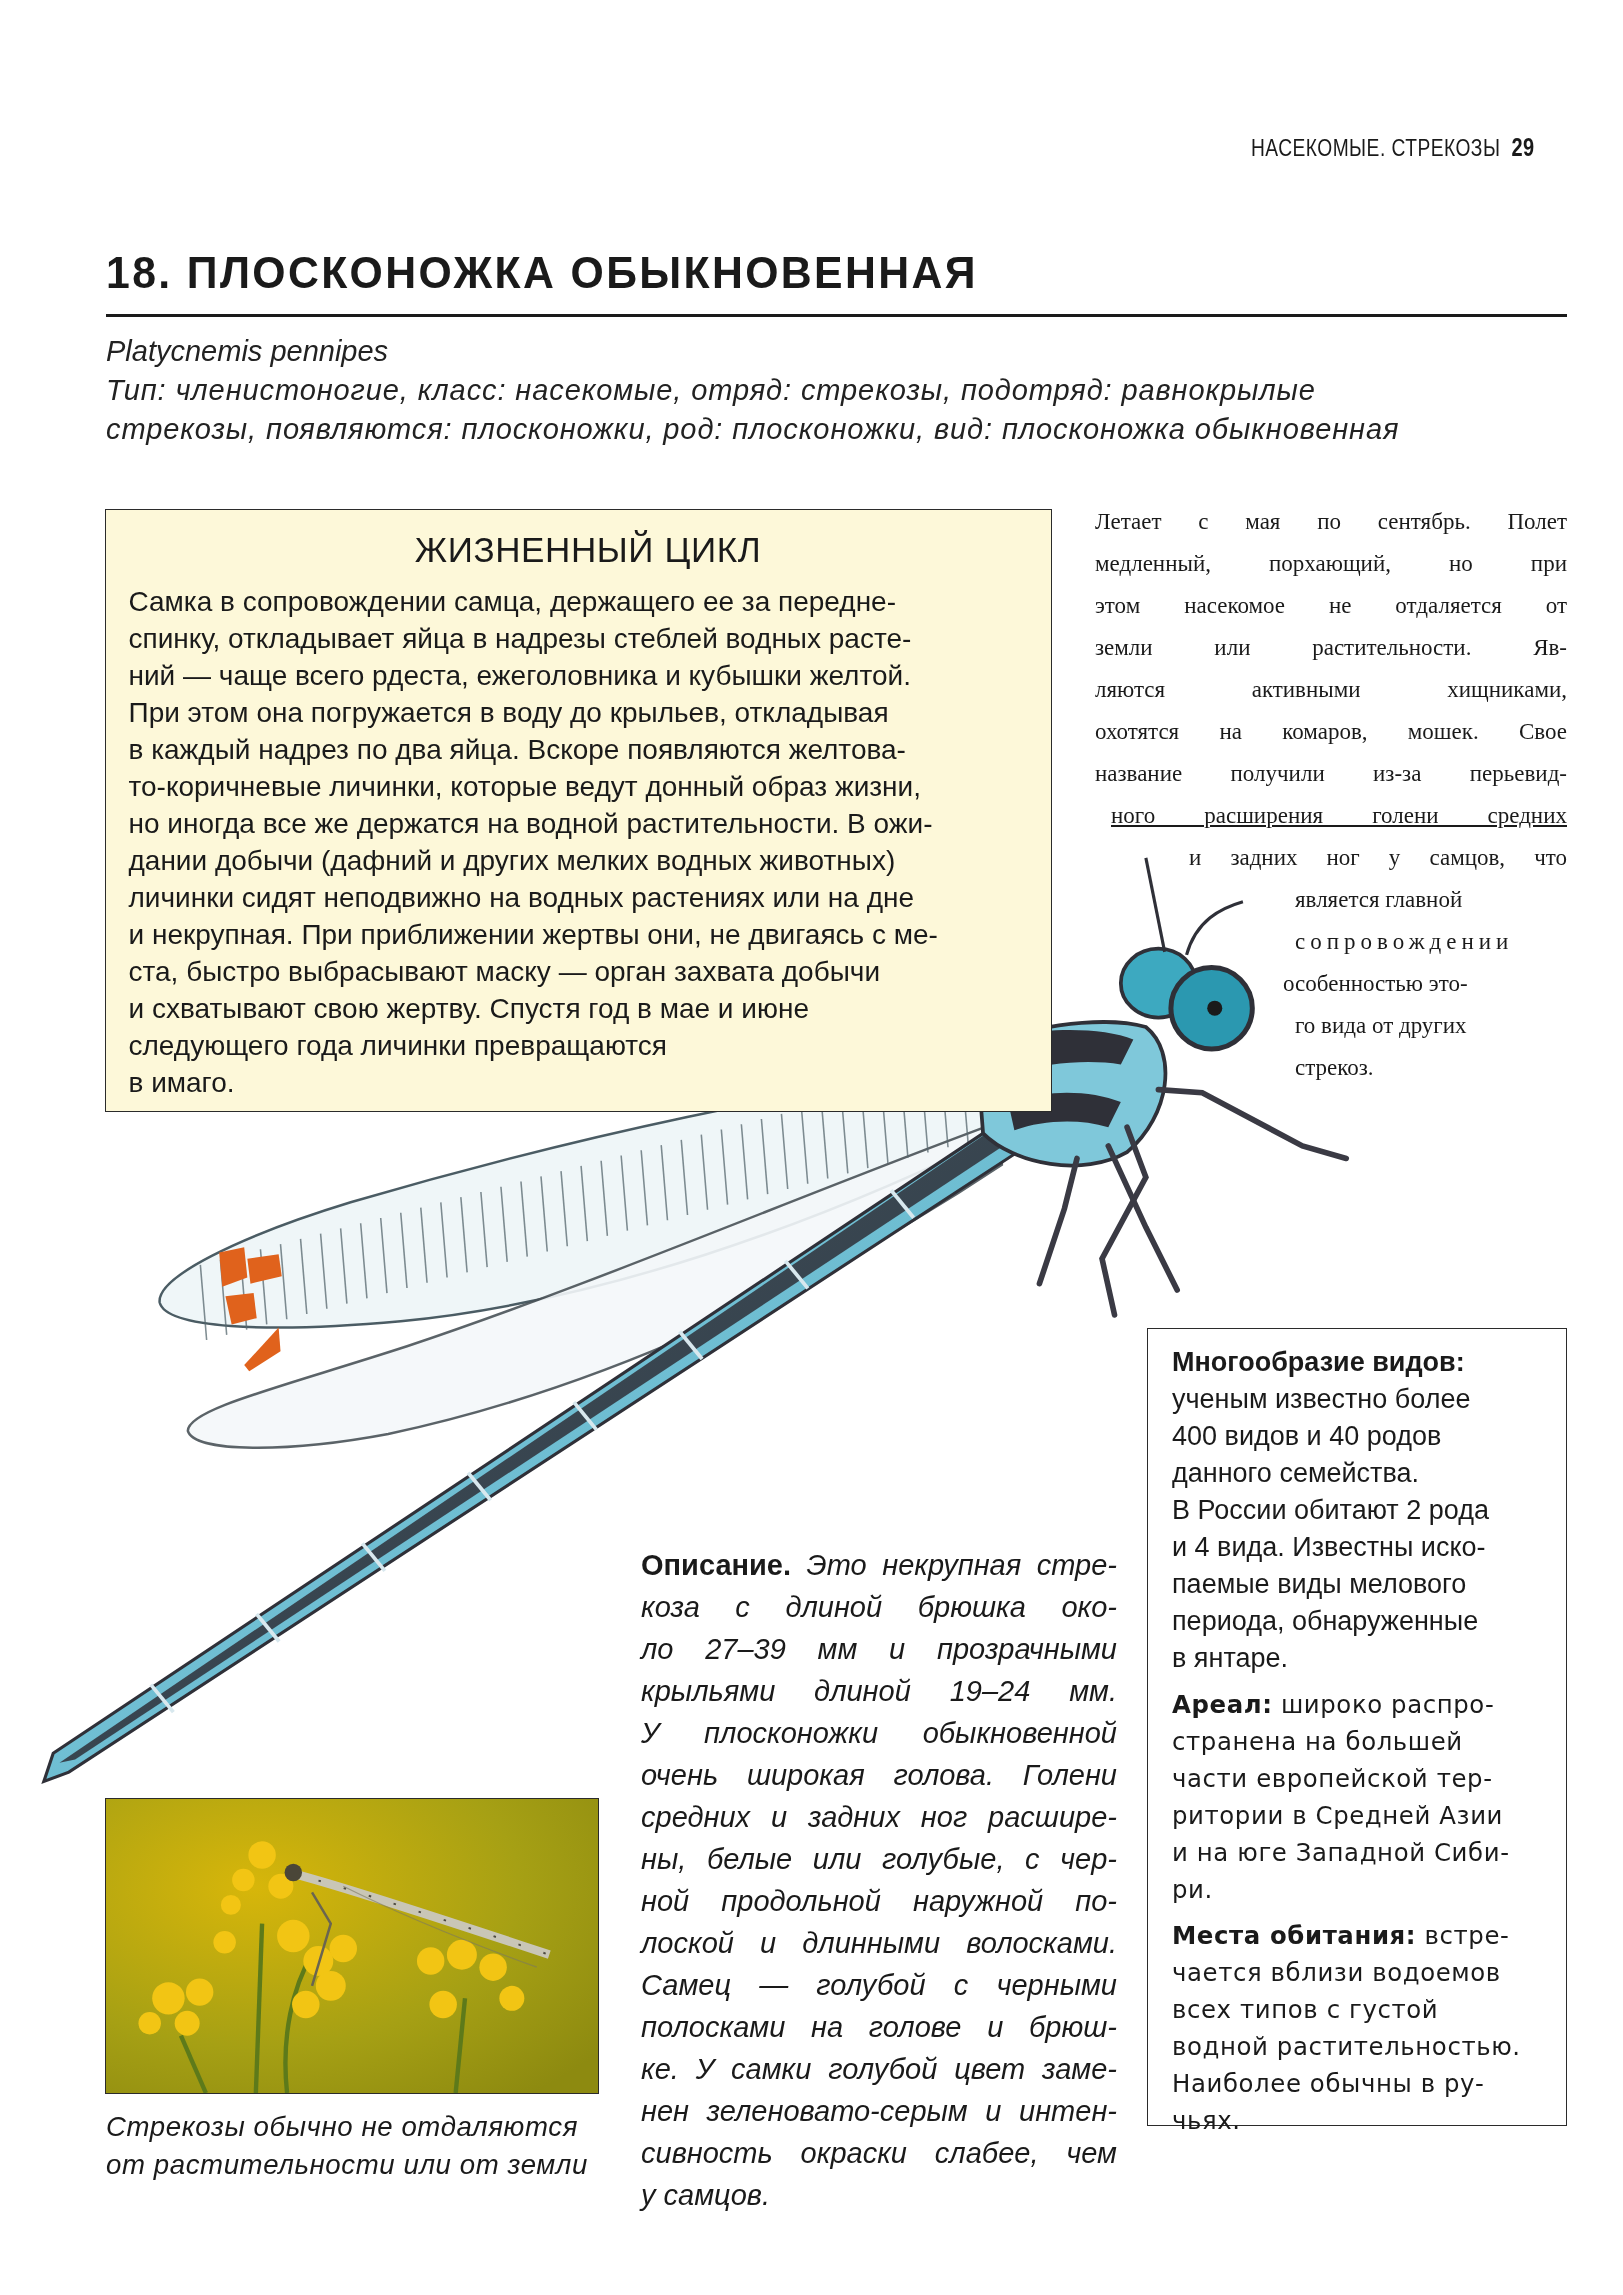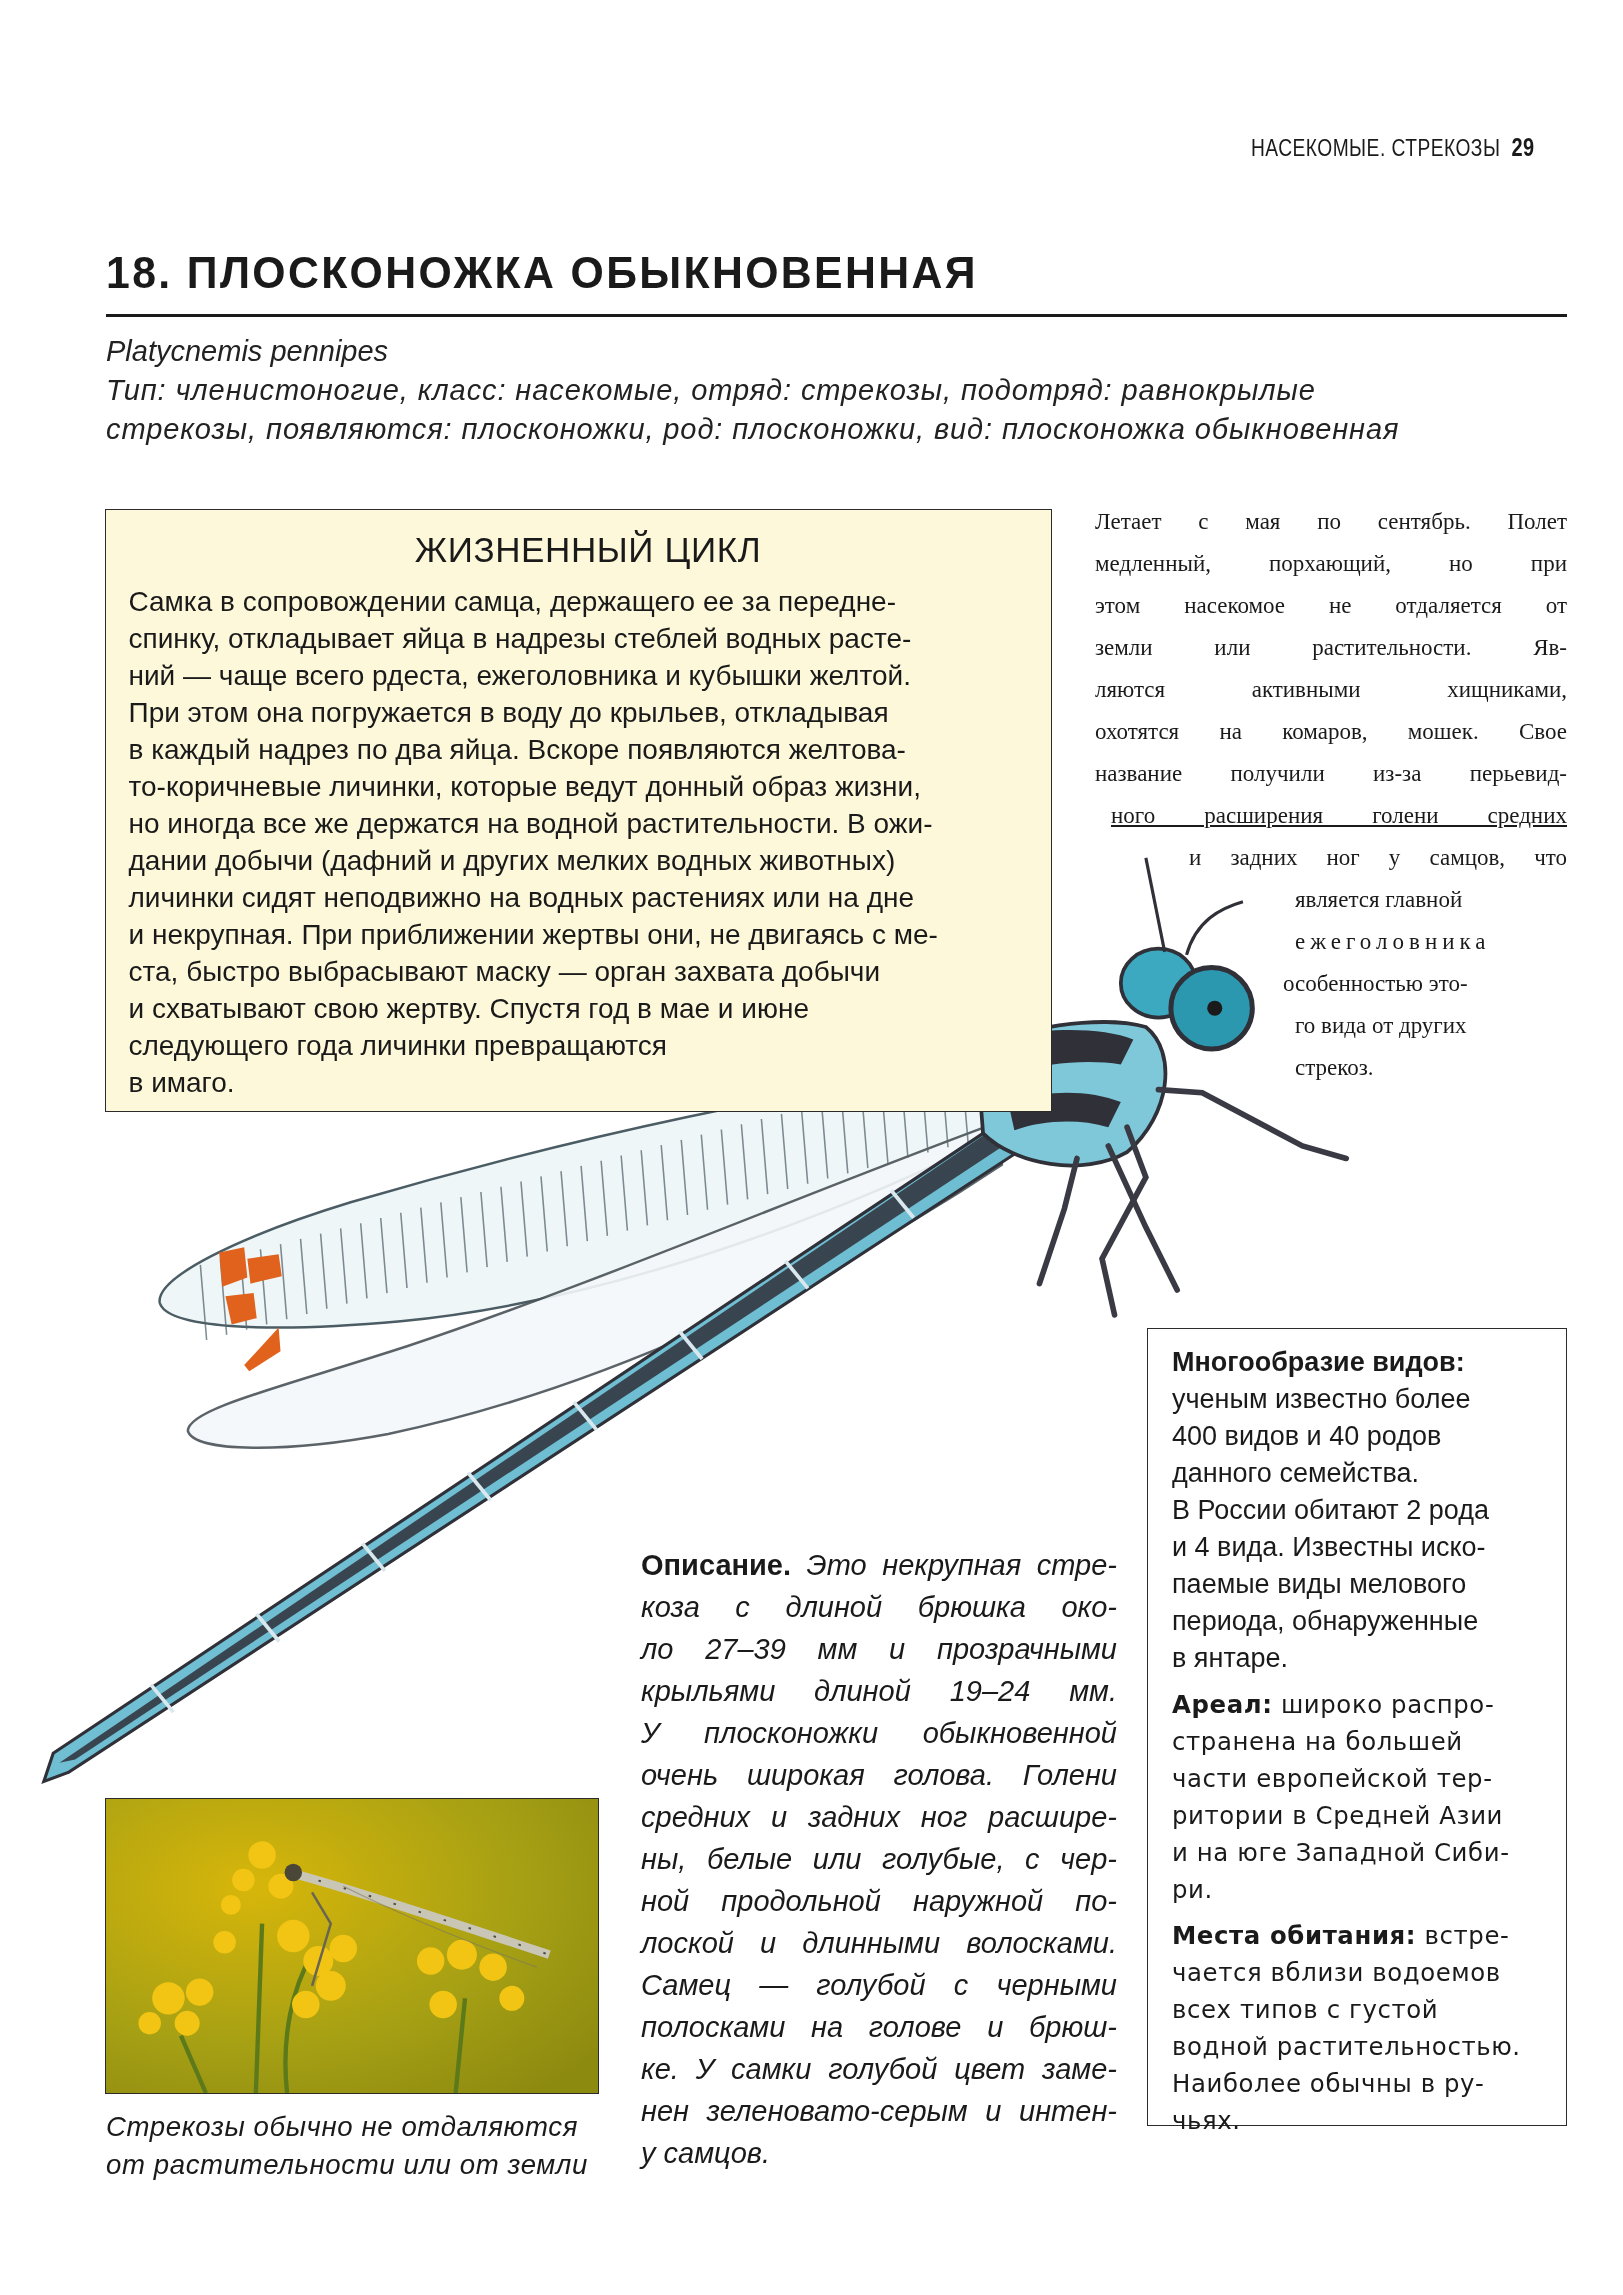--- a/index.html
+++ b/index.html
@@ -169,41 +169,42 @@
     <div class="serif-line" style="margin-left: 0px;">Летает с мая по сентябрь. Полет</div>
     <div class="serif-line" style="margin-left: 0px;">медленный, порхающий, но при</div>
     <div class="serif-line" style="margin-left: 0px;">этом насекомое не отдаляется от</div>
     <div class="serif-line" style="margin-left: 0px;">земли или растительности. Яв-</div>
     <div class="serif-line" style="margin-left: 0px;">ляются активными хищниками,</div>
     <div class="serif-line" style="margin-left: 0px;">охотятся на комаров, мошек. Свое</div>
     <div class="serif-line" style="margin-left: 0px;">название получили из-за перьевид-</div>
     <div class="serif-line" style="margin-left: 16px; text-decoration: underline;">ного расширения голени средних</div>
     <div class="serif-line" style="margin-left: 94px;">и задних ног у самцов, что</div>
     <div class="serif-line" style="margin-left: 200px; text-align-last: left; text-align: left;">является главной</div>
-    <div class="serif-line" style="margin-left: 200px; text-align-last: left; text-align: left; letter-spacing: 5px;">ежеголовника</div>
+    <div class="serif-line" style="margin-left: 200px; text-align-last: left; text-align: left; letter-spacing: 5px;">сопровождении</div>
     <div class="serif-line" style="margin-left: 188px; text-align-last: left; text-align: left;">особенностью это-</div>
     <div class="serif-line" style="margin-left: 200px; text-align-last: left; text-align: left;">го вида от других</div>
     <div class="serif-line" style="margin-left: 200px; text-align-last: left; text-align: left;">стрекоз.</div>
   </div>
 
 <div id="desc" class="abs">
     <div class="line"><span class="lead">Описание.</span><span> Это некрупная стре-</span></div>
     <div class="line">коза с длиной брюшка око-</div>
     <div class="line">ло 27–39 мм и прозрачными</div>
     <div class="line">крыльями длиной 19–24 мм.</div>
     <div class="line">У плосконожки обыкновенной</div>
     <div class="line">очень широкая голова. Голени</div>
     <div class="line">средних и задних ног расшире-</div>
     <div class="line">ны, белые или голубые, с чер-</div>
     <div class="line">ной продольной наружной по-</div>
     <div class="line">лоской и длинными волосками.</div>
     <div class="line">Самец — голубой с черными</div>
     <div class="line">полосками на голове и брюш-</div>
     <div class="line">ке. У самки голубой цвет заме-</div>
     <div class="line">нен зеленовато-серым и интен-</div>
+    <div class="line">сивность окраски слабее, чем</div>
     <div class="line last">у самцов.</div>
   </div>
 
 <div id="facts" class="abs">
   <div class="inner" id="facts-inner">
       <div class="line"><b>Многообразие видов:</b></div>
       <div class="line">ученым известно более</div>
       <div class="line">400 видов и 40 родов</div>
       <div class="line">данного семейства.</div>
       <div class="line">В России обитают 2 рода</div>

